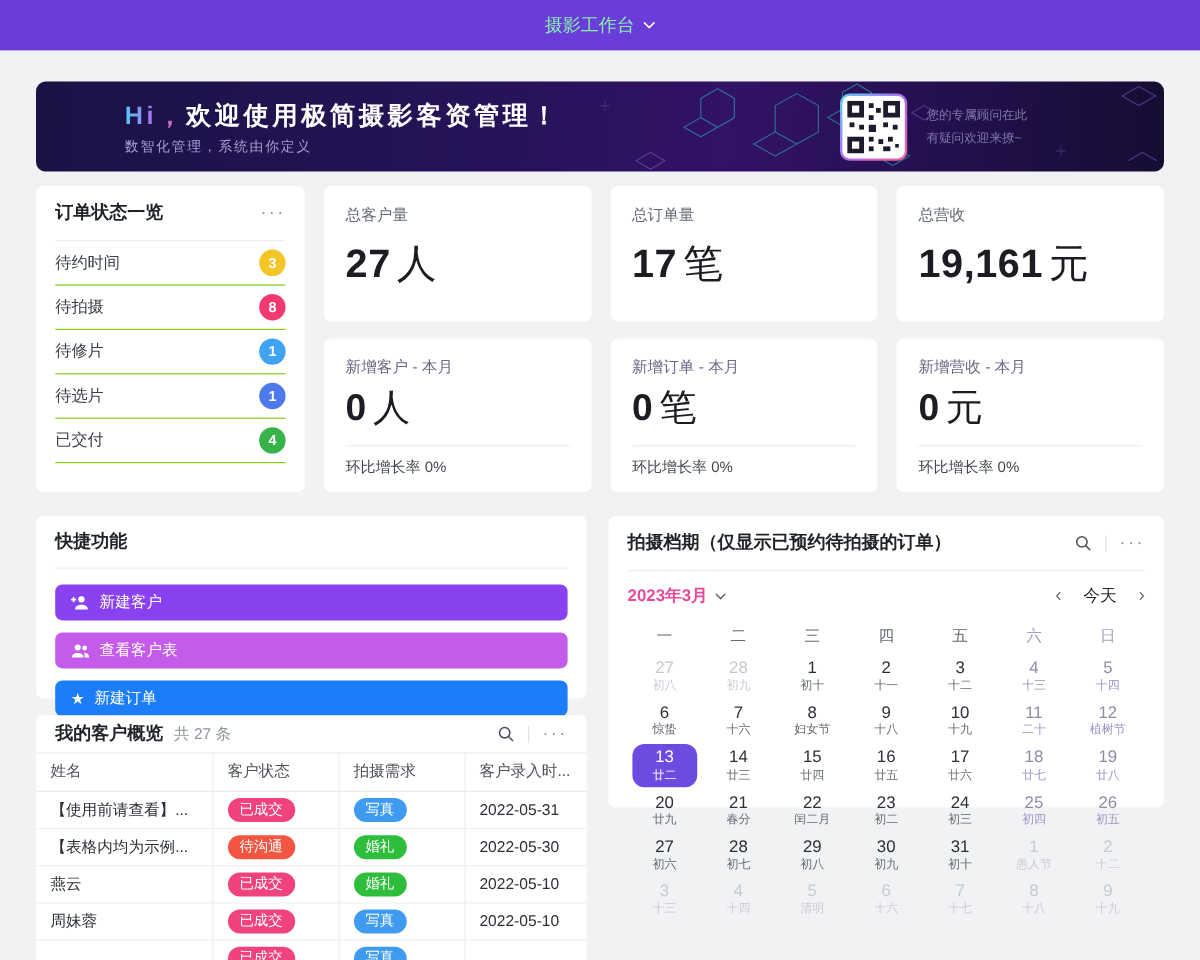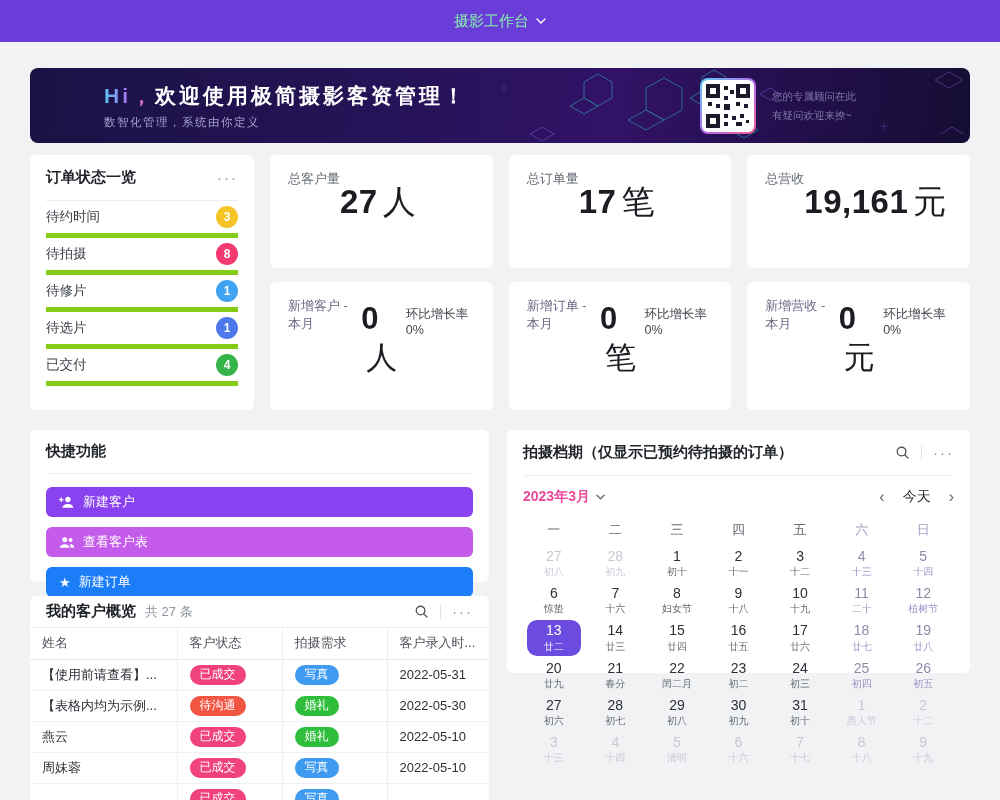--- a/index.html
+++ b/index.html
@@ -28,24 +28,24 @@
 
   
   .card { background:#fff; border-radius:6px; }
 
   .grid-top { display:grid; grid-template-columns:224px 1fr 1fr 1fr; grid-template-rows:113px 128px; gap:14px 16px; margin-top:12px; }
 
   .status-card { grid-row:1 / span 2; padding:0 16px; }
   .panel-head { display:flex; align-items:center; justify-content:space-between; height:46px; border-bottom:1px solid #ebedf0; }
   .panel-title { font-size:15px; font-weight:bold; color:#1f2329; }
   .more-dots { color:#8f959e; font-size:15px; letter-spacing:2px; cursor:pointer; line-height:1; }
-  .status-item { display:flex; justify-content:space-between; align-items:center; height:37px; border-bottom:5px solid #84cc16; font-size:13.5px; color:#3c4049; cursor:pointer; }
+  .status-item { display:flex; justify-content:space-between; align-items:center; height:37px; border-bottom:1px solid #84cc16; font-size:13.5px; color:#3c4049; cursor:pointer; }
   .status-badge { min-width:22px; height:22px; padding:0 4px; border-radius:11px; color:#fff; font-size:12px; font-weight:bold; display:flex; align-items:center; justify-content:center; }
 
-  .stat-card { padding:15px 18px 12px; display:flex; flex-direction:row; }
+  .stat-card { padding:15px 18px 12px; display:flex; flex-direction:column; }
   .stat-label { font-size:13px; color:#646a73; }
   .stat-label.accent { color:#6e6786; }
   .stat-value { margin-top:10px; font-size:33px; font-weight:600; color:#1b1d22; letter-spacing:.5px; }
   .stat-value .unit { font-weight:500; margin-left:5px; }
   .stat-card.small .stat-value { margin-top:4px; font-size:31px; }
   .stat-spacer { flex:1; }
   .stat-divider { border-top:1px solid #eceef1; }
   .stat-footer { margin-top:9px; font-size:12.5px; color:#42464e; }
 
   .grid-bottom { display:grid; grid-template-columns:459px 1fr; gap:18px; margin-top:20px; align-items:start; }

